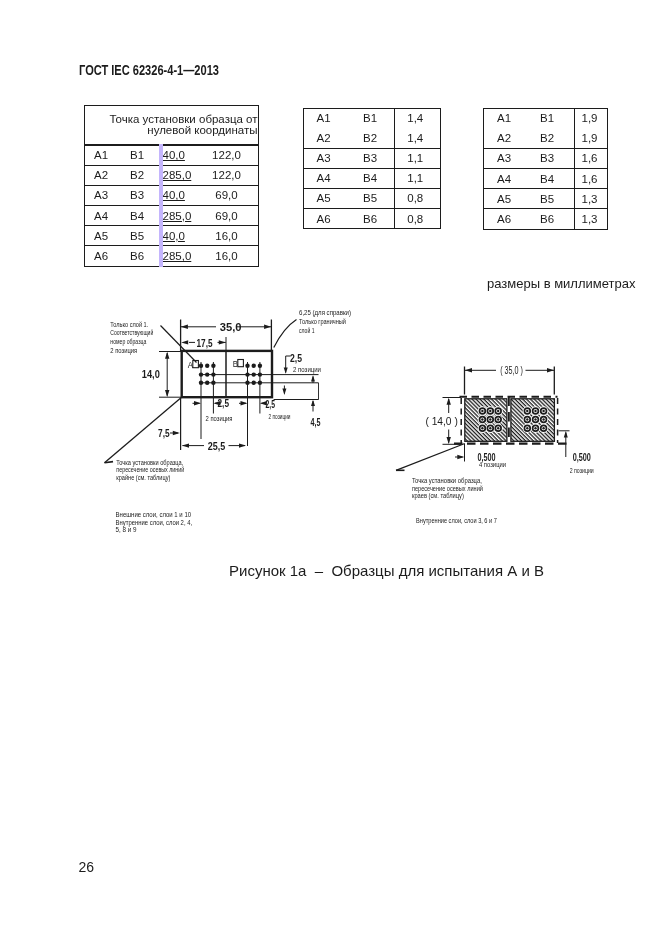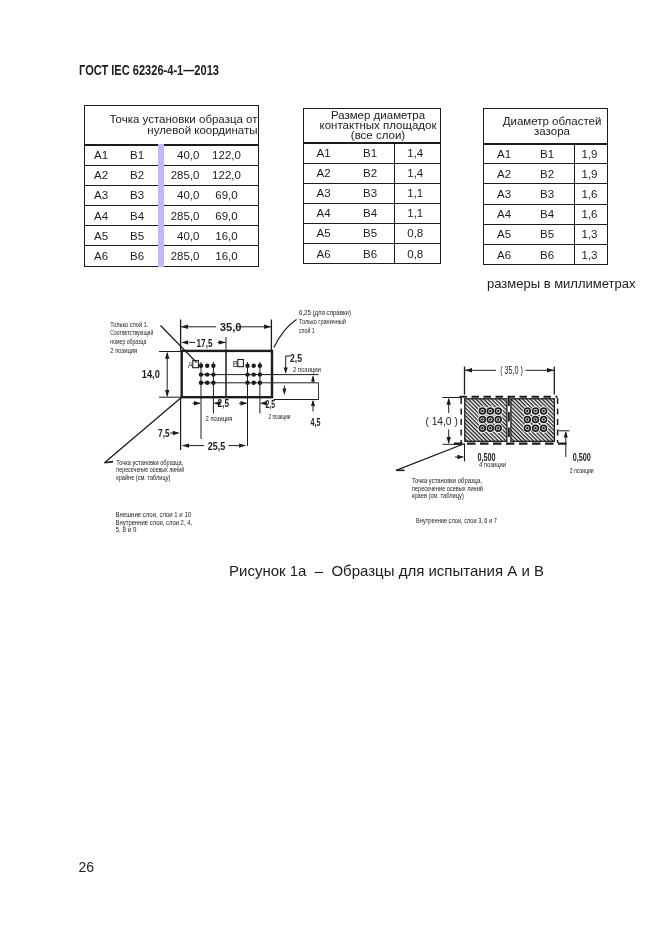--- a/index.html
+++ b/index.html
@@ -5,21 +5,21 @@
   html,body{margin:0;padding:0;}
   body{width:661px;height:936px;background:#fff;position:relative;overflow:hidden;
        font-family:"Liberation Sans",sans-serif;color:#1c1c1c;-webkit-font-smoothing:antialiased;}
   .abs{position:absolute;}
   table{border-collapse:collapse;table-layout:fixed;}
   td{padding:0;font-size:11.5px;color:#1c1c1c;overflow:hidden;white-space:nowrap;}
   .t1 tr{height:20.2px;}.t2 tr{height:20.1px;}.t3 tr{height:20.2px;}
   .t1 tr+tr+tr td,.t2 tr+tr+tr td,.t3 tr+tr+tr td{border-top:1.4px solid #1c1c1c;}
   .t1 td:first-child{padding-left:9.5px;}
   .t1 td:nth-child(2){padding-left:8px;}
-  .t1 .n1{text-align:right;padding-right:4px;border-left:6px solid #c4b5fd;}
+  .t1 .n1{padding-right:4px;border-left:4px solid #c4b5fd;text-decoration:underline;}
   .t1 .n2{text-align:center;padding-right:8px;}
   .t2 td:first-child{padding-left:13px;}
   .t2 td:nth-child(2){padding-left:15px;}
   .t2 .v{text-align:center;padding-right:4px;border-left:1.6px solid #1c1c1c;}
   .t3 td:first-child{padding-left:13px;}
   .t3 td:nth-child(2){padding-left:11px;}
   .t3 .v{text-align:center;padding-right:3px;border-left:1.6px solid #1c1c1c;}
 </style>
 </head>
 <body>
@@ -79,23 +79,20 @@
 </div>
 
 <div class="abs" style="left:302.5px;top:107.5px;">
 <table style="width:137px;border:1.9px solid #1c1c1c;" class="t2">
   <colgroup>
         <col style="width:45px">
         <col style="width:46.5px">
         <col style="width:45.5px">
       </colgroup>
   <tbody>
-        <tr>
-          <td colspan="3" style="height:33.5px;text-align:center;line-height:10.2px;border-bottom:2.6px solid #1c1c1c;">Размер диаметра<br>контактных площадок<br>(все слои)</td>
-        </tr>
   <tr>
           <td>А1</td>
           <td>В1</td>
           <td class="v">1,4</td>
         </tr>
   <tr>
           <td>А2</td>
           <td>В2</td>
           <td class="v">1,4</td>
         </tr>
@@ -124,23 +121,20 @@
 </div>
 
 <div class="abs" style="left:483px;top:107.5px;">
 <table style="width:124px;border:1.9px solid #1c1c1c;" class="t3">
   <colgroup>
         <col style="width:45.5px">
         <col style="width:45.5px">
         <col style="width:33px">
       </colgroup>
   <tbody>
-        <tr>
-          <td colspan="3" style="height:34px;text-align:center;line-height:10px;border-bottom:2.6px solid #1c1c1c;">Диаметр областей<br>зазора</td>
-        </tr>
   <tr>
           <td>А1</td>
           <td>В1</td>
           <td class="v">1,9</td>
         </tr>
   <tr>
           <td>А2</td>
           <td>В2</td>
           <td class="v">1,9</td>
         </tr>

